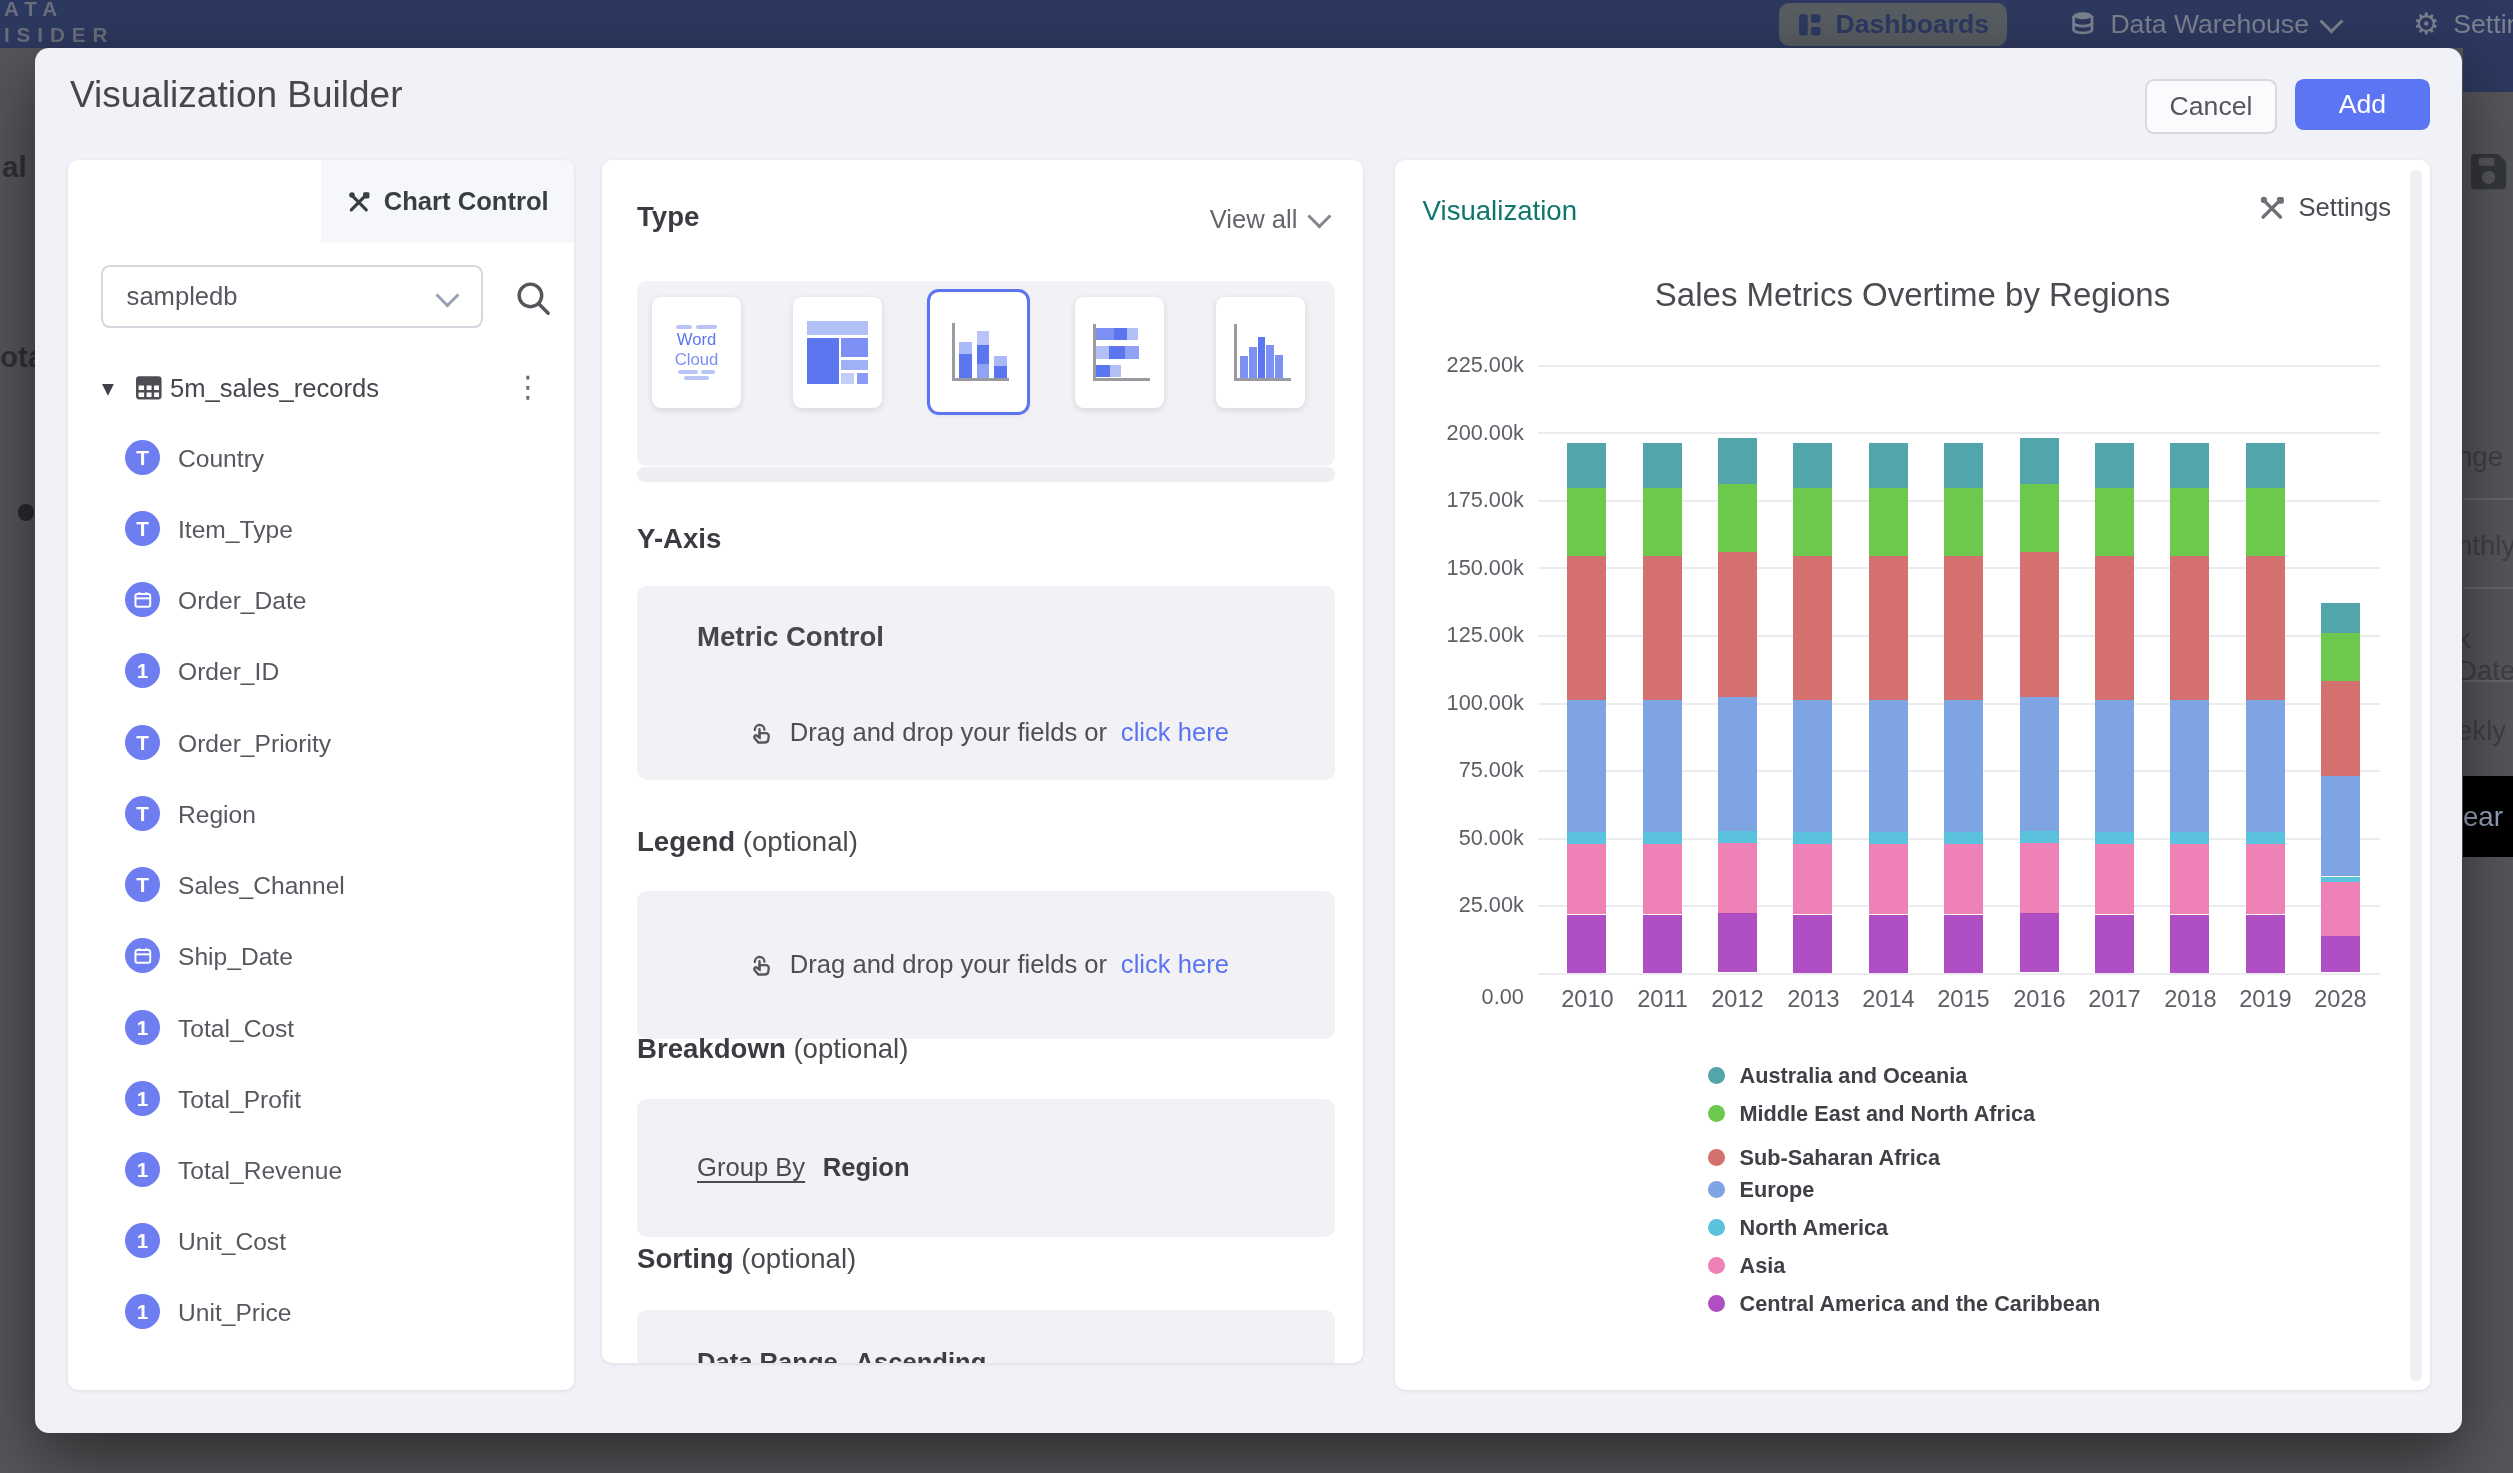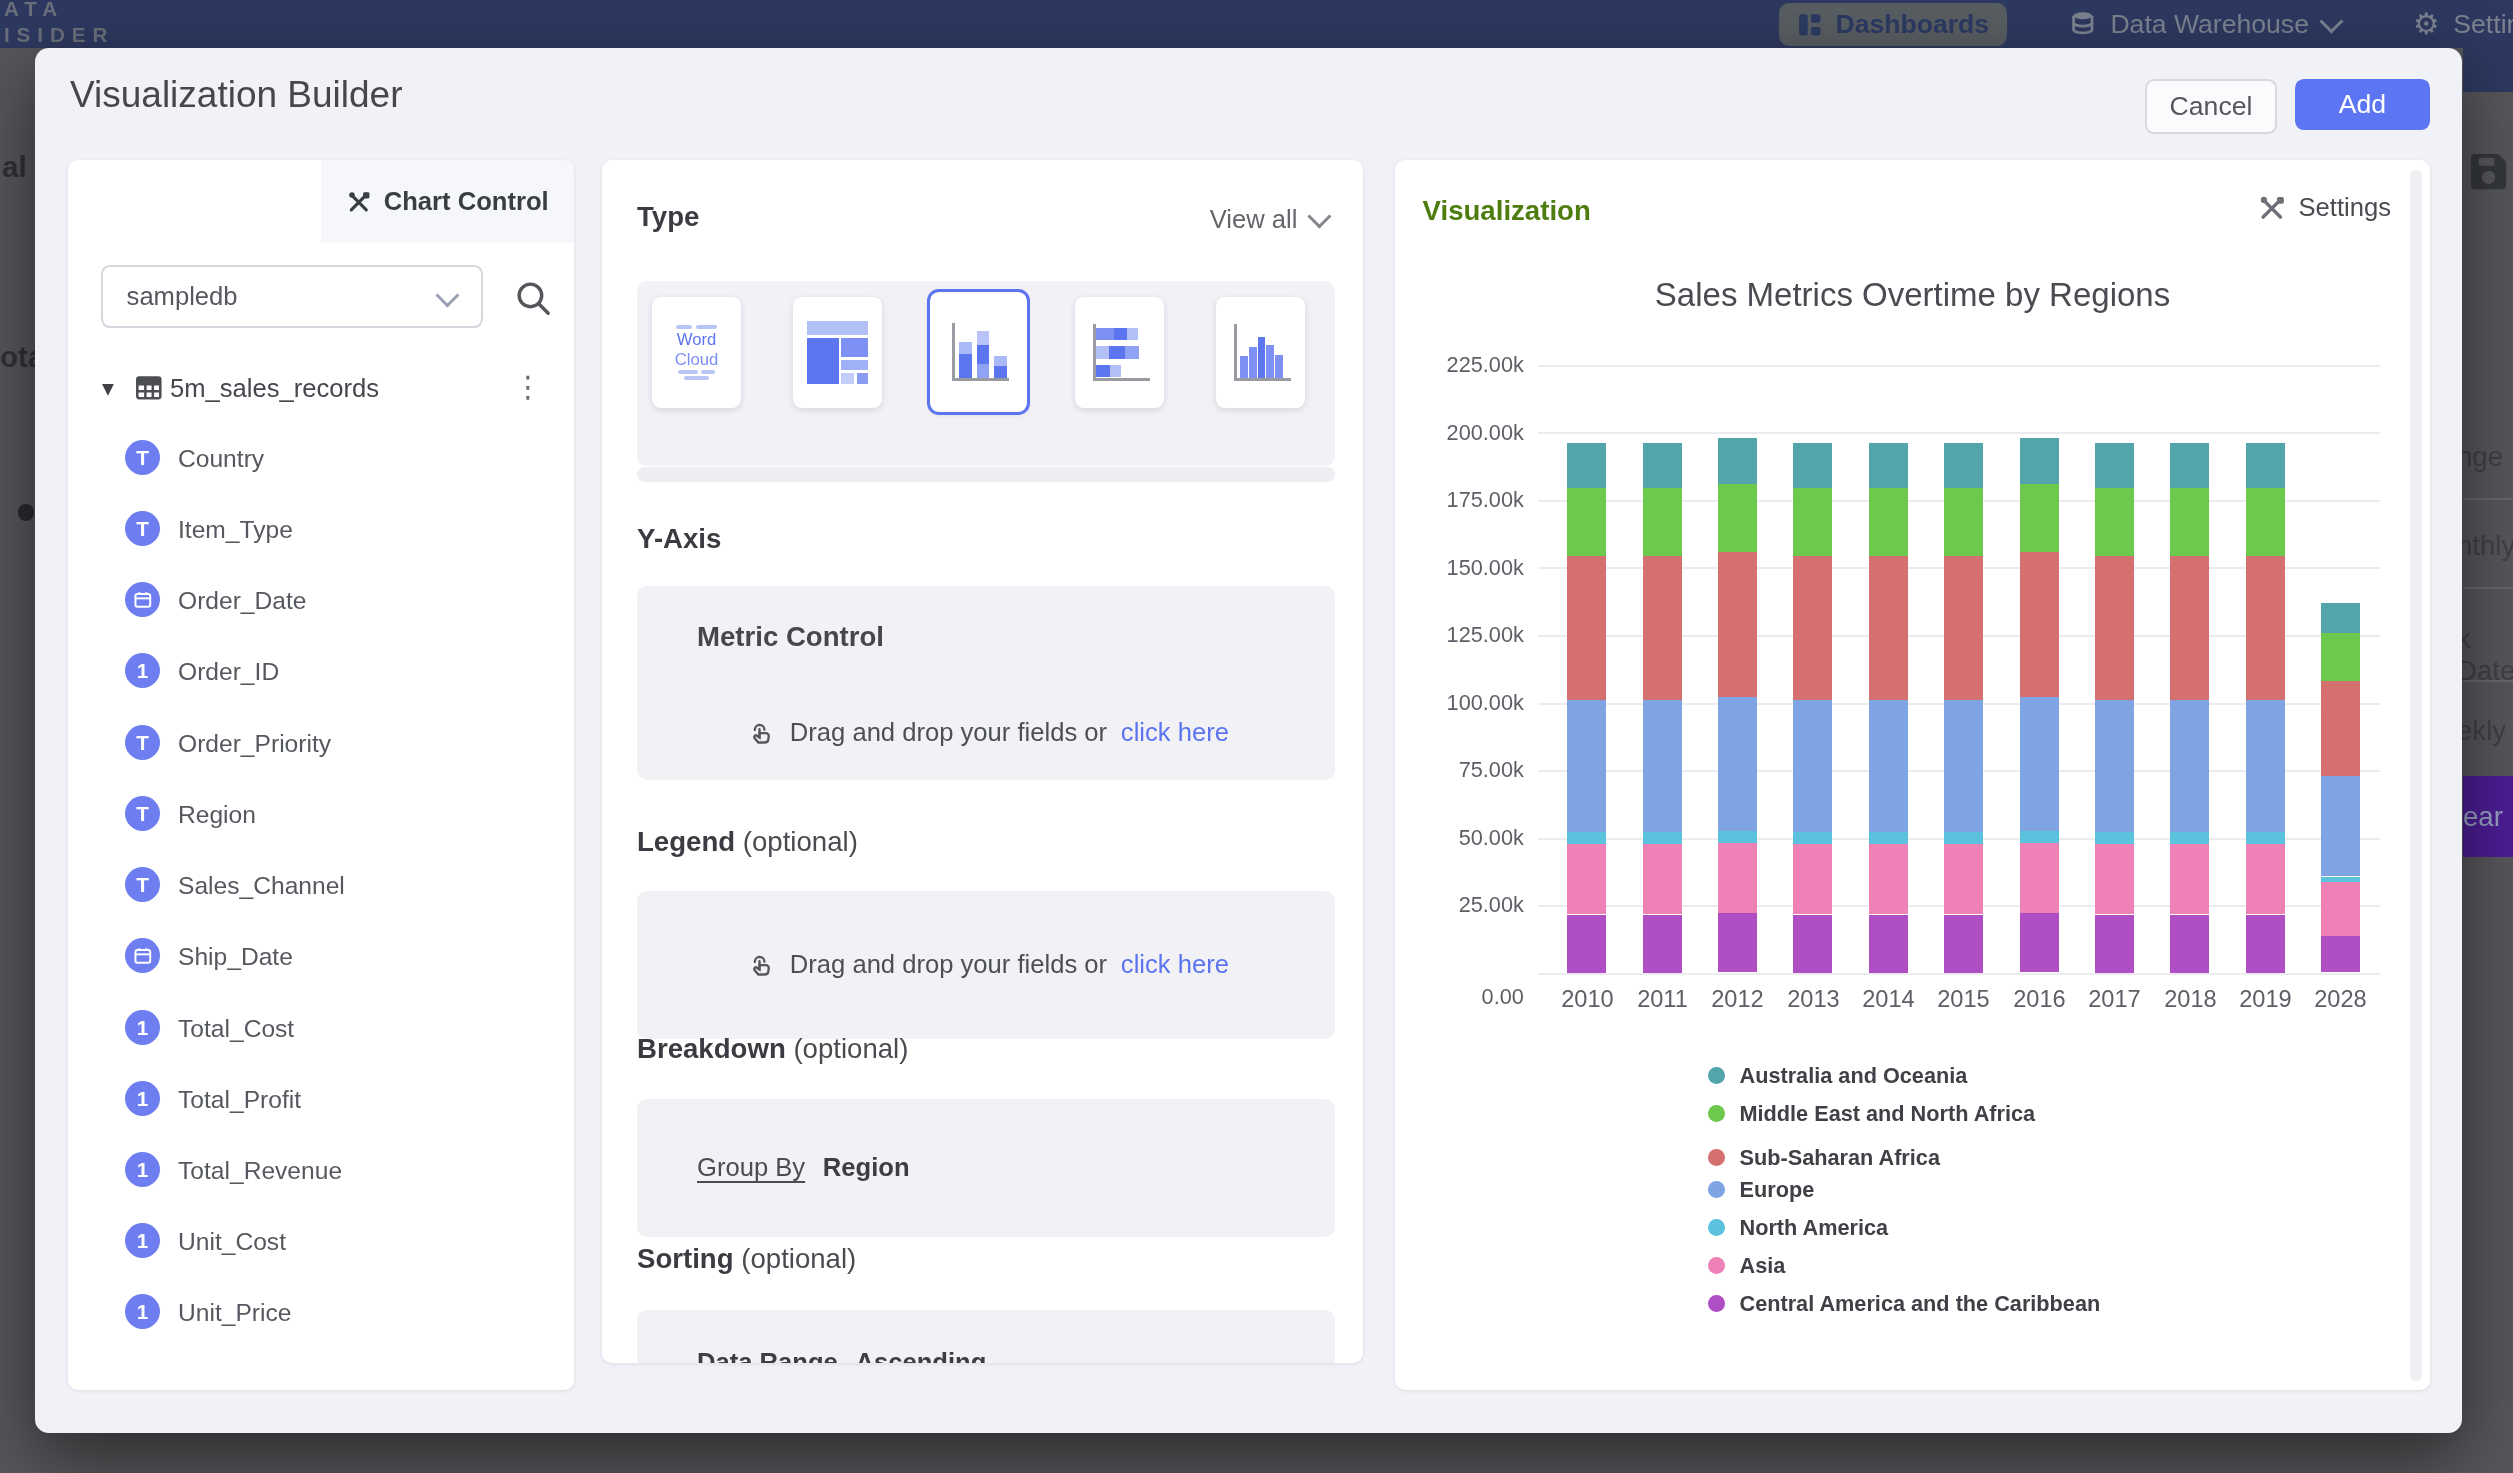--- a/index.html
+++ b/index.html
@@ -7,21 +7,21 @@
        background:#57575b;font-family:"Liberation Sans",sans-serif;}
   
   .topbar{position:absolute;left:0;top:0;width:2514px;height:48px;background:#2d3960;overflow:hidden;z-index:1}
   .logo{position:absolute;left:3.9px;top:-3.9px;color:#6a6f7b;font-weight:bold;font-size:20.7px;letter-spacing:6.9px;line-height:25.6px}
   .nav{position:absolute;top:0;height:48px;display:flex;align-items:center;gap:13.8px;color:#7b8290;font-size:26.6px;font-weight:500}
   .navpill{position:absolute;left:1779px;top:3px;width:228px;height:43px;border-radius:9.9px;background:#595e63;
            display:flex;align-items:center;justify-content:center;gap:13px;color:#2c3a63;font-size:26.6px;font-weight:bold}
   .bgsliver-text{position:absolute;color:#303136;font-weight:bold;font-size:29.6px}
   .rs-item{position:absolute;left:2457px;width:69px;color:#3f4045;font-size:27.6px;font-weight:500}
   .rs-div{position:absolute;left:2463px;width:51px;height:0;border-top:2px solid #69696d}
-  .rs-active{position:absolute;left:2463px;width:51px;background:#4c1d95;color:#98a2c0;font-size:27.6px;font-weight:500;
+  .rs-active{position:absolute;left:2463px;width:51px;background:#000000;color:#98a2c0;font-size:27.6px;font-weight:500;
              display:flex;align-items:center}
   
   .modal{position:absolute;left:35px;top:48px;width:2427px;height:1385px;background:#f1f2f7;border-radius:13.8px;
          box-shadow:0 23.6px 69px rgba(0,0,0,.5);z-index:2}
   .modal-title{position:absolute;left:35px;top:25.6px;font-size:37px;font-weight:500;color:#46474d}
   .btn{position:absolute;height:51px;border-radius:8.9px;font-size:26.6px;display:flex;align-items:center;justify-content:center;cursor:pointer}
   .btn-cancel{left:2110px;top:30.5px;width:128px;background:#fbfbfd;border:2px solid #d8d8dd;color:#55565c}
   .btn-add{left:2260px;top:30.5px;width:135px;background:#5c75f2;color:#fff}
   .panel{position:absolute;background:#fff;border-radius:9.9px;overflow:hidden;box-shadow:0 1px 3.9px rgba(35,40,60,.10)}
   #panel-db{left:33px;top:112px;width:506px;height:1230px}
@@ -64,21 +64,21 @@
   .groupby u{text-underline-offset:4.9px}
   .groupby b{color:#3c3e44;margin-left:17.7px}
   
   .mini{position:relative}
   .wc{width:63px;height:85px;display:flex;flex-direction:column;align-items:center;justify-content:center;gap:2px}
   .wc .big{color:#5b74f0;font-weight:normal;font-size:16.7px;line-height:17.7px}
   .wc .big2{color:#7d90f4}
   .tinyword{height:3.9px;border-radius:2px;background:#b9c4f7}
   .axis{position:absolute;left:5.9px;top:5.9px;bottom:5.9px;right:2px;border-left:3px solid #9a9ba1;border-bottom:3px solid #9a9ba1}
   
-  .viz-head{position:absolute;left:27.6px;top:35px;font-size:27.6px;font-weight:bold;color:#4d7c0f}
+  .viz-head{position:absolute;left:27.6px;top:35px;font-size:27.6px;font-weight:normal;color:#0f766e}
   .settings{position:absolute;right:39px;top:33px;display:flex;align-items:center;gap:11.8px;font-size:25.6px;color:#4b4c52;cursor:pointer}
   .chart-title{position:absolute;left:0;top:116px;width:1035px;text-align:center;font-size:33px;color:#4a4b51}
   .gridline{position:absolute;height:0;border-top:2px solid #ececf0}
   .ytick{position:absolute;width:116px;text-align:right;font-size:21.7px;color:#5d5f66}
   .xlab{position:absolute;width:79px;text-align:center;font-size:23.6px;color:#5d5f66}
   .seg{position:absolute}
   .lgrow{position:absolute;left:313px;height:29.6px;display:flex;align-items:center;gap:14.8px}
   .lgdot{width:16.7px;height:16.7px;border-radius:50%}
   .lglab{font-size:21.7px;font-weight:bold;color:#3f4147}
   .vtrack{position:absolute;right:7.9px;top:9.9px;width:11.8px;height:1211px;border-radius:5.9px;background:#eef0f3}

